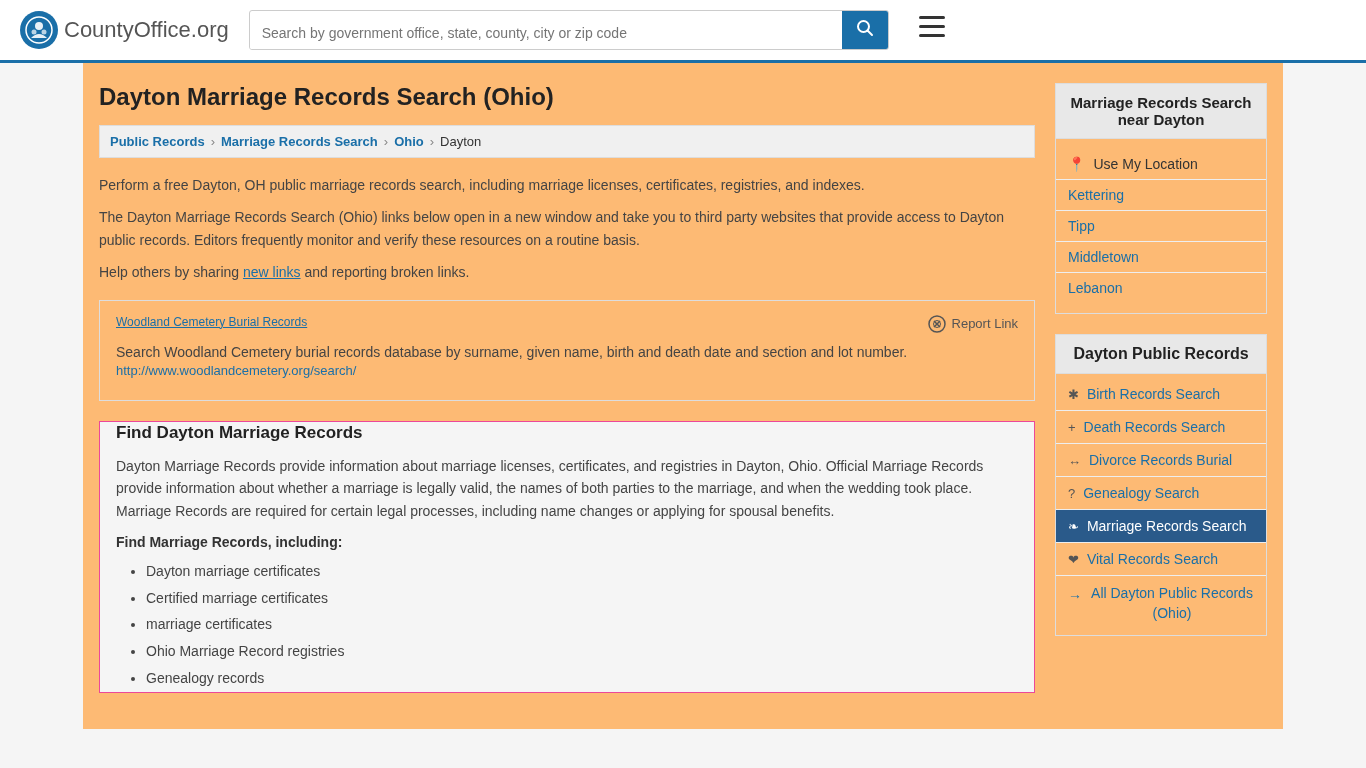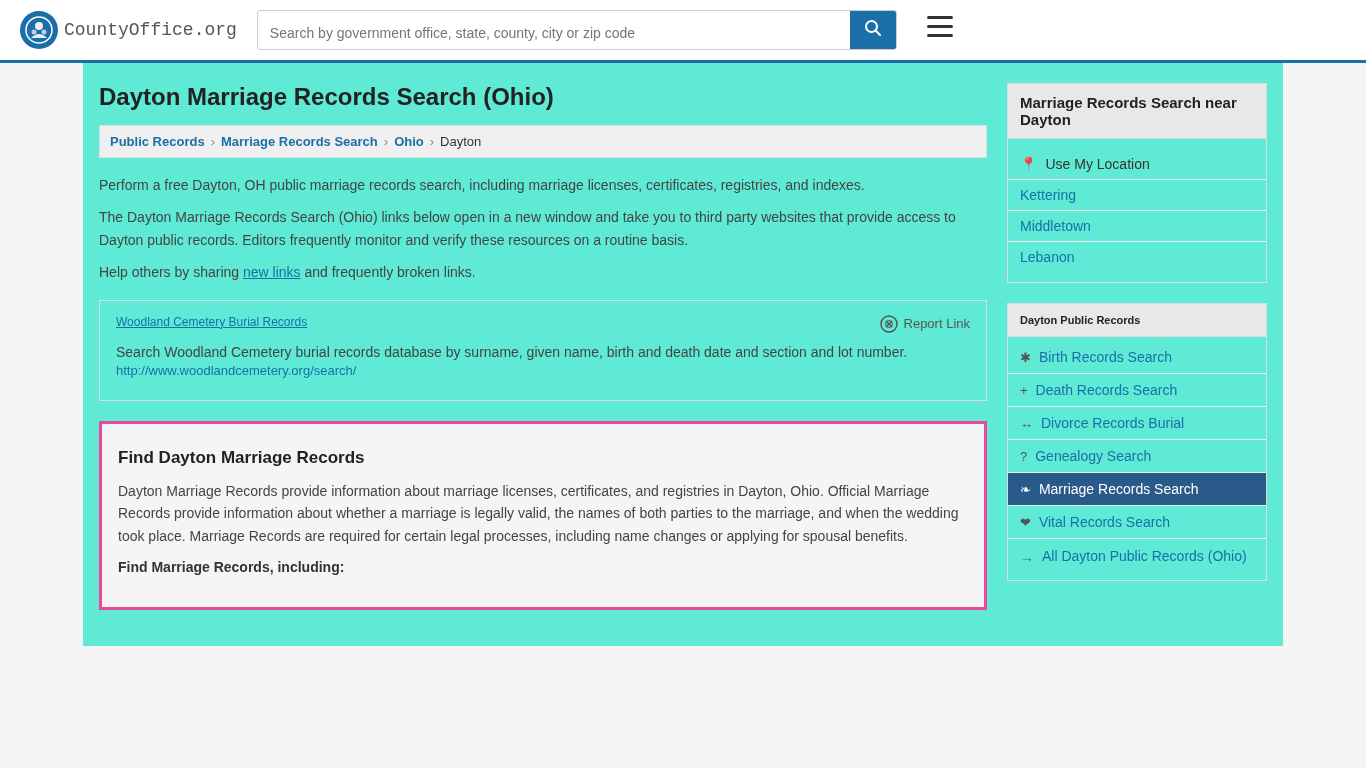--- a/index.html
+++ b/index.html
@@ -26,24 +26,23 @@
       border-radius: 50%;
       background: #1a6fa8;
       display: flex;
       align-items: center;
       justify-content: center;
       color: white;
       font-size: 18px;
       font-weight: bold;
     }
     #logo-text {
-      font-size: 18px;
-      color: #1a6fa8;
-      font-weight: bold;
-      font-family: Liberation Mono, monospace;
+      font-size: 22px;
+      color: #1a6fa8;
+      font-weight: bold;
     }
     #logo-text span { color: #555; font-weight: normal; }
     #search-area {
       flex: 1;
       display: flex;
       align-items: flex-end;
       max-width: 640px;
       border: 1px solid #ccc;
       border-radius: 3px;
       overflow: hidden;
@@ -73,21 +72,21 @@
       margin-left: 10px;
     }
 
     
     #main-layout {
       display: flex;
       max-width: 1200px;
       margin: 0 auto;
       padding: 20px 16px;
       gap: 20px;
-      background: #5eead4;
+      background: #fdba74;
     }
 
     
     #content {
       flex: 1;
       min-width: 0;
     }
     #page-title {
       font-size: 24px;
       font-weight: bold;
@@ -141,44 +140,45 @@
       color: #555;
       font-size: 13px;
       cursor: pointer;
     }
     #record-link-url { color: #1a6fa8; font-size: 13px; margin-bottom: 8px; }
     #record-link-desc { color: #444; line-height: 1.6; font-size: 14px; }
 
     
     #find-records-section {
       background: #f5f5f5;
-      border: 3px solid #ec4899;
-      padding: 24px 16px;
+      border: 1px solid #ec4899;
+      padding: 1px 16px;
       margin-bottom: 16px;
     }
     #find-records-title {
       font-size: 17px;
       font-weight: bold;
       color: #222;
       margin-bottom: 12px;
     }
     #find-records-body { color: #444; line-height: 1.6; font-size: 14px; margin-bottom: 12px; }
     #records-list-heading { font-weight: bold; margin-bottom: 8px; font-size: 14px; }
     #records-list {
       list-style: disc;
       padding-left: 30px;
       line-height: 1.9;
       color: #444;
       font-size: 14px;
     }
 
     
     #sidebar {
-      width: 260px;
+      width: 212px;
       flex-shrink: 0;
+      text-align: center;
     }
     #sidebar-nearby {
       margin-bottom: 20px;
     }
     #sidebar-nearby-title {
       background: #e8e8e8;
       padding: 10px 12px;
       font-size: 15px;
       font-weight: bold;
       color: #222;
@@ -200,21 +200,21 @@
       font-size: 14px;
     }
     .sidebar-location-item:last-child { border-bottom: none; }
     .sidebar-location-item.use-location { color: #333; }
     .pin-icon { color: #c00; font-size: 14px; }
 
     #sidebar-public-records { margin-bottom: 0; }
     #sidebar-public-title {
       background: #e8e8e8;
       padding: 10px 12px;
-      font-size: 11px;
+      font-size: 16px;
       font-weight: bold;
       color: #222;
       border: 1px solid #ddd;
       border-bottom: none;
     }
     #sidebar-public-body {
       border: 1px solid #ddd;
       padding: 4px 0;
     }
     .sidebar-record-item {
@@ -297,21 +297,21 @@
       <span class="breadcrumb-sep">›</span>
       <span class="breadcrumb-current">Dayton</span>
     </nav>
 
     <div id="intro-section">
       <p>Perform a free Dayton, OH public marriage records search, including marriage licenses, certificates, registries, and indexes.</p>
       <p>The Dayton Marriage Records Search (Ohio) links below open in a new window and take you to third party websites that provide access to Dayton public records. Editors frequently monitor and verify these resources on a routine basis.</p>
       <p>
         <span>Help others by sharing</span>
         <a class="inline-link">new links</a>
-        <span>and frequently broken links.</span>
+        <span>and reporting broken links.</span>
       </p>
     </div>
 
     <div id="record-link-section">
       <div id="record-link-header">
         <a id="record-link-title" style="font-size:12px;font-weight:normal;color:#1a6fa8;text-decoration:underline;">Woodland Cemetery Burial Records</a>
         <div id="report-link">
           <svg width="18" height="18" viewBox="0 0 18 18" fill="none">
             <circle cx="9" cy="9" r="8" stroke="#555" stroke-width="1.5" fill="none"></circle>
             <path d="M6 6 L12 12 M12 6 L6 12" stroke="#555" stroke-width="1.5"></path>
@@ -321,34 +321,43 @@
         </div>
       </div>
       <div id="record-link-desc">Search Woodland Cemetery burial records database by surname, given name, birth and death date and section and lot number.</div>
       <div id="record-link-url" style="color:#1a6fa8;font-size:13px;margin-bottom:8px;">http://www.woodlandcemetery.org/search/</div>
     </div>
 
     <div id="find-records-section">
       <div id="find-records-title">Find Dayton Marriage Records</div>
       <p id="find-records-body">Dayton Marriage Records provide information about marriage licenses, certificates, and registries in Dayton, Ohio. Official Marriage Records provide information about whether a marriage is legally valid, the names of both parties to the marriage, and when the wedding took place. Marriage Records are required for certain legal processes, including name changes or applying for spousal benefits.</p>
       <div id="records-list-heading">Find Marriage Records, including:</div>
+      <ul id="records-list">
+
+      <li>Dayton marriage certificates</li>
+          <li>Certified marriage certificates</li>
+          <li>marriage certificates</li>
+          <li>Ohio Marriage Record registries</li>
+          <li>Genealogy records</li>
+        </ul>
     </div>
   </div>
 
   <div id="sidebar">
 
     <div id="sidebar-nearby">
       <div id="sidebar-nearby-title">Marriage Records Search near Dayton</div>
       <div id="sidebar-nearby-body">
         <div class="sidebar-location-item use-location">
           <span class="pin-icon">📍</span>
           <span>Use My Location</span>
         </div>
 
       <div class="sidebar-location-item">Kettering</div>
+          <div class="sidebar-location-item">Tipp</div>
           <div class="sidebar-location-item">Middletown</div>
           <div class="sidebar-location-item">Lebanon</div>
         </div>
     </div>
 
     <div id="sidebar-public-records">
       <div id="sidebar-public-title">Dayton Public Records</div>
       <div id="sidebar-public-body">
 
       <div class="sidebar-record-item">

